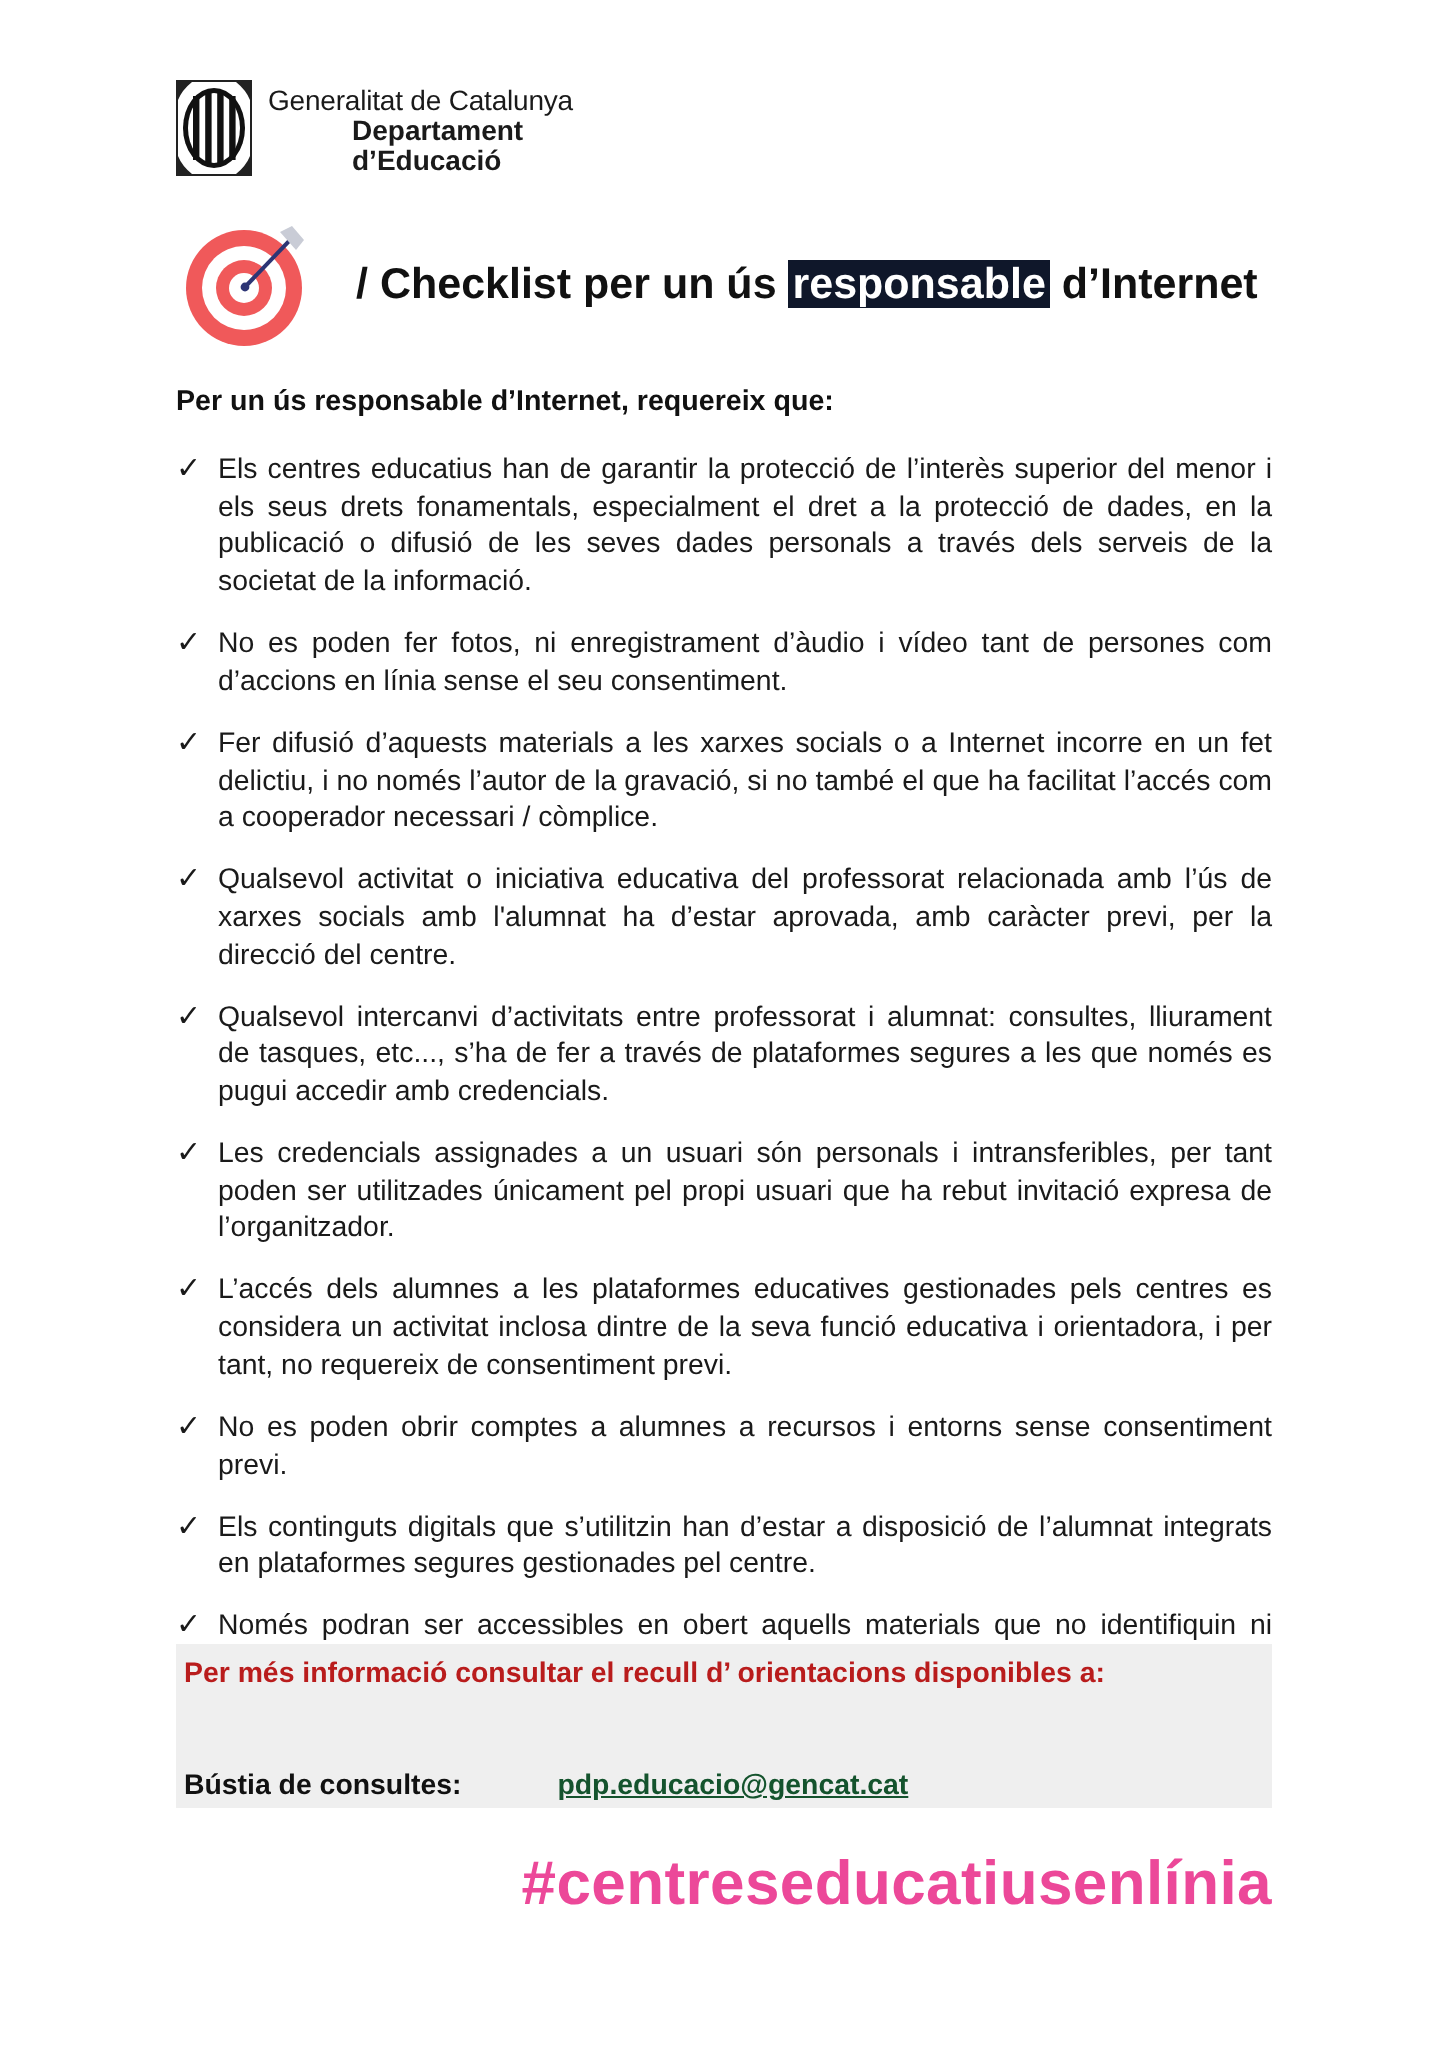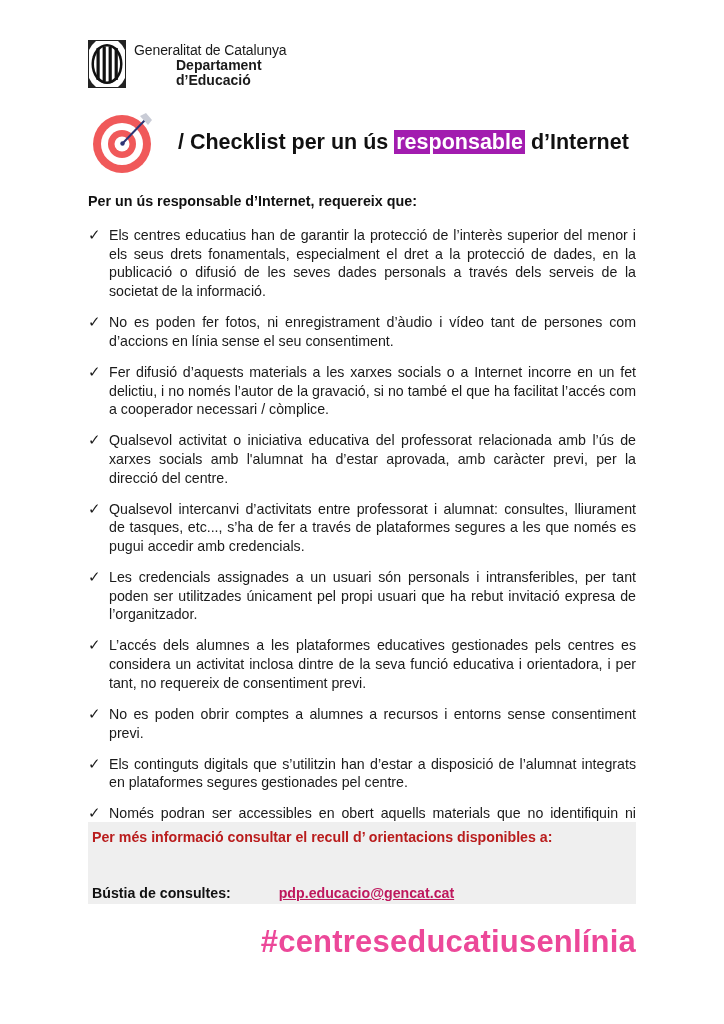--- a/index.html
+++ b/index.html
@@ -8,34 +8,34 @@
 
   .header { position: absolute; left: 88px; top: 40px; display: flex; align-items: flex-end; }
   .crest { width: 38px; height: 48px; margin-right: 8px; }
   .org { line-height: 15px; font-size: 14px; }
   .org .l1 { font-weight: normal; letter-spacing: -0.1px; }
   .org .l2, .org .l3 { font-weight: bold; padding-left: 42px; }
 
   .title-row { position: absolute; left: 90px; top: 108px; display: flex; align-items: center; }
   .target { width: 68px; height: 68px; }
   .title { margin-left: 20px; font-size: 21.5px; font-weight: bold; color: #111; white-space: nowrap; }
-  .title .hl { background: #a21caf; color: #fff; padding: 0 2px; }
+  .title .hl { background: #0f172a; color: #fff; padding: 0 2px; }
 
   .intro { position: absolute; left: 88px; top: 193px; font-size: 14.3px; font-weight: bold; color: #111; }
 
   .list { position: absolute; left: 88px; top: 226px; width: 548px; margin: 0; padding: 0; list-style: none; }
   .list li { position: relative; padding-left: 21px; font-size: 14.2px; line-height: 18.7px;
              text-align: justify; margin-bottom: 12.3px; color: #1a1a1a; }
   .list li .check { position: absolute; left: 0; top: 0; font-size: 15px; }
 
   .info { position: absolute; left: 88px; top: 822px; width: 548px; height: 82px; background: #efefef; }
   .info .p1 { position: absolute; left: 4px; top: 7px; font-size: 14.2px; font-weight: bold; color: #b91c1c; }
   .info .p2 { position: absolute; left: 4px; top: 26px; font-size: 14.2px; font-weight: bold; color: #f0595a; }
   .info .p3 { position: absolute; left: 4px; top: 63px; font-size: 14.2px; font-weight: bold; color: #111; }
-  .info .p3 a { color: #be185d; text-decoration: underline; padding-left: 44px; }
+  .info .p3 a { color: #14532d; text-decoration: underline; padding-left: 44px; }
 
   .hashtag { position: absolute; right: 88px; top: 924px; font-size: 31px; font-weight: bold; color: #ec4899; letter-spacing: 0.2px; }
 </style>
 </head>
 <body>
 
 <div class="header">
   <svg class="crest" viewBox="0 0 38 48">
     <rect x="0.5" y="0.5" width="37" height="47" fill="#fff" stroke="#222" stroke-width="1"></rect>
     <path d="M1 1 L8 1 Q3 5 1 10 Z M37 1 L30 1 Q35 5 37 10 Z M1 47 L8 47 Q3 43 1 38 Z M37 47 L30 47 Q35 43 37 38 Z" fill="#222"></path>

